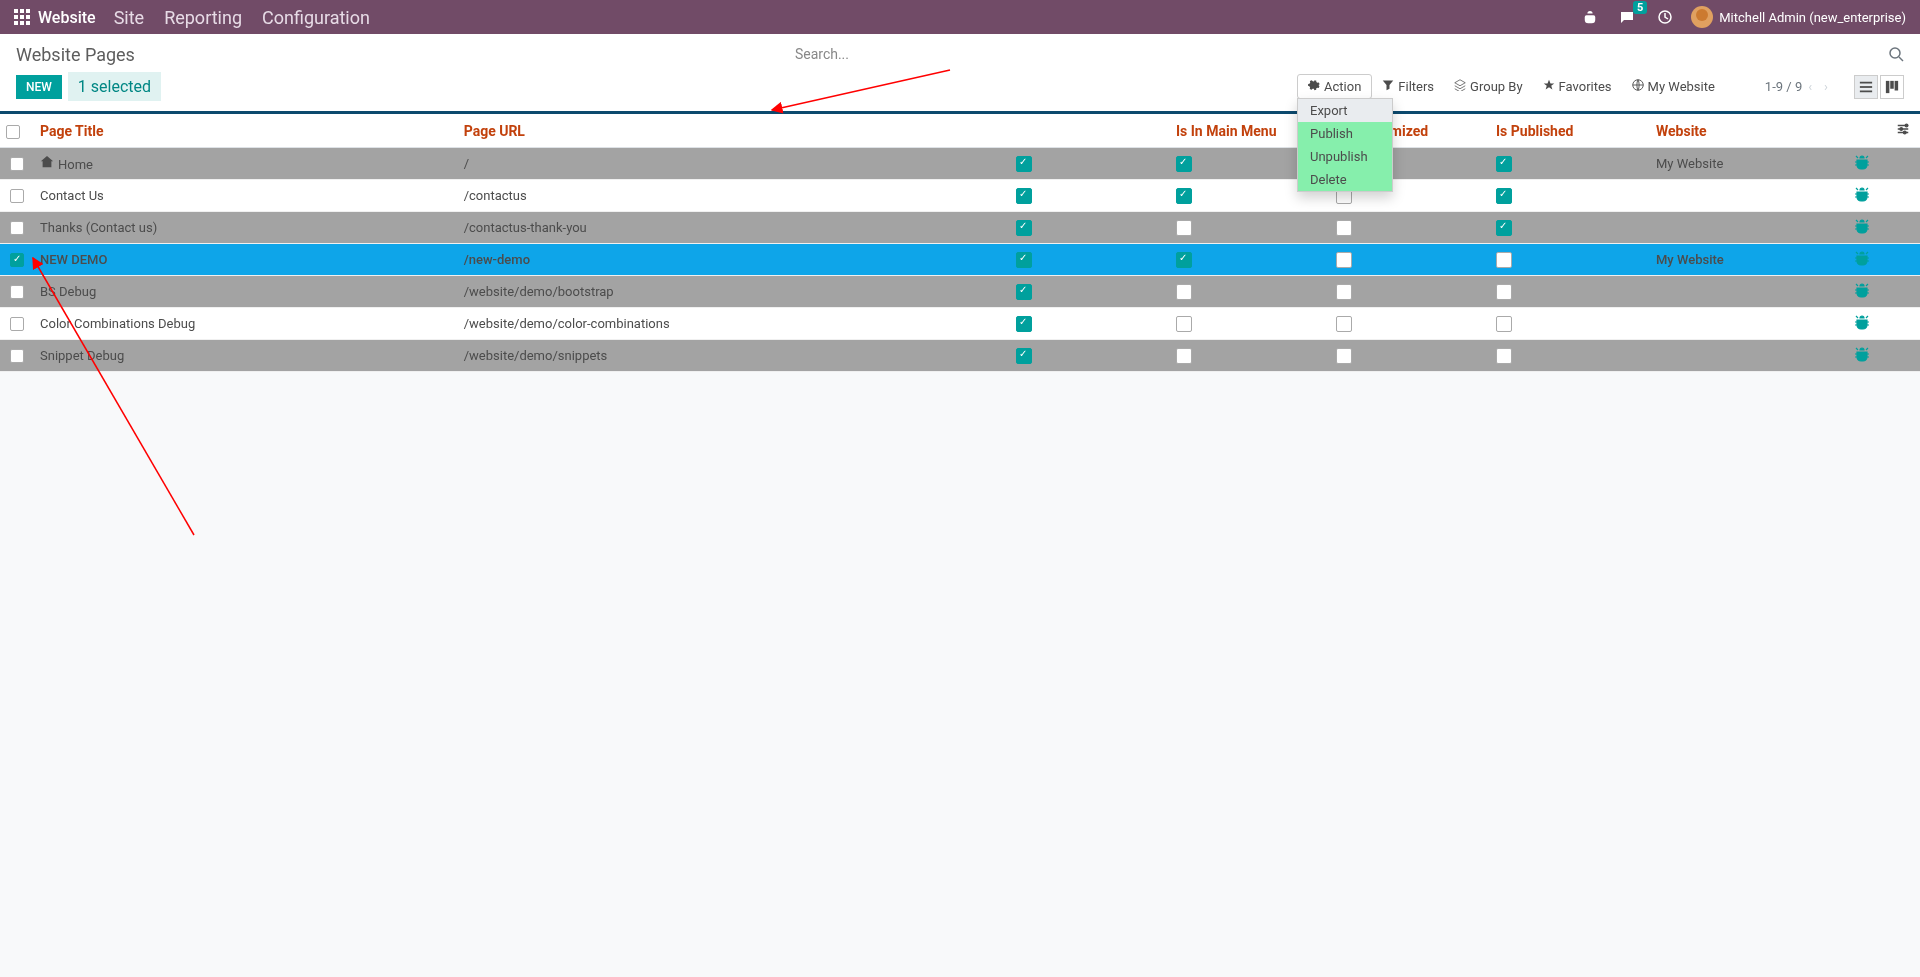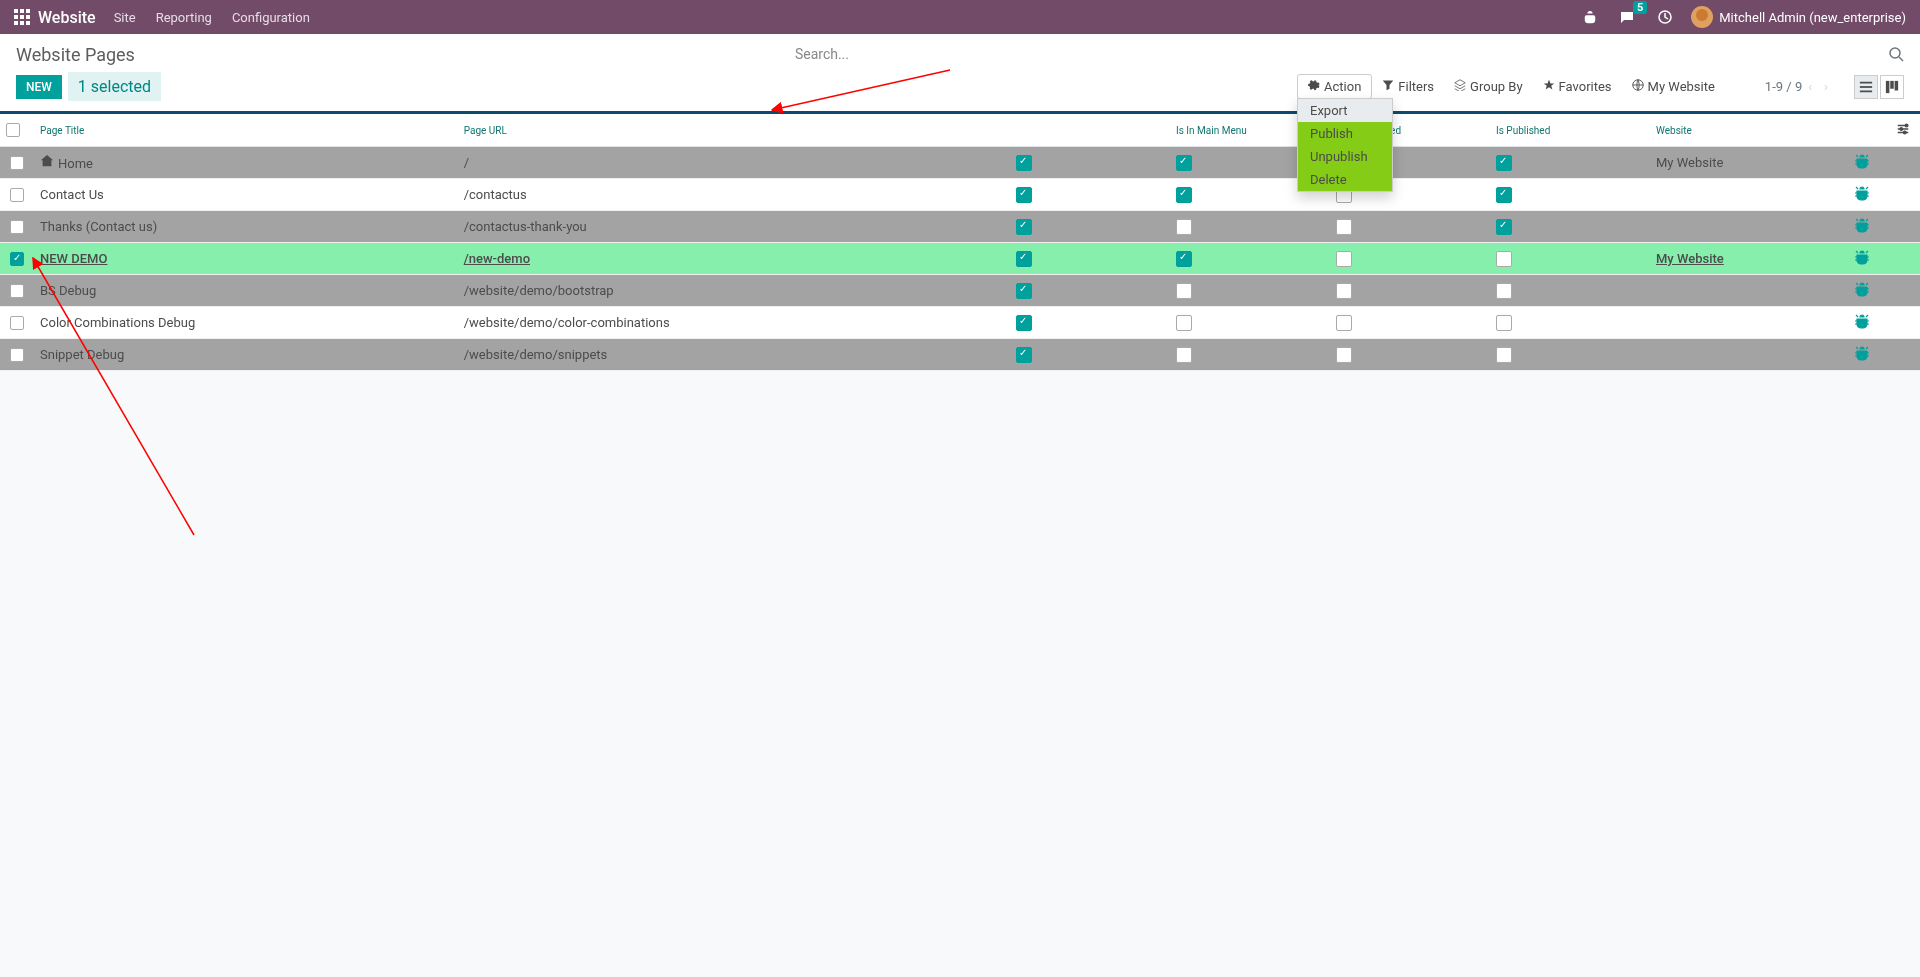--- a/index.html
+++ b/index.html
@@ -3,21 +3,21 @@
 <meta charset="utf-8">
 <style>
   * { box-sizing: border-box; margin: 0; padding: 0; font-family: -apple-system, BlinkMacSystemFont, "Segoe UI", Roboto, "Helvetica Neue", Arial, sans-serif; }
   body { background: #f8f9fa; font-size: 13px; color: #4c4c4c; }
   
   
   .topnav { height: 34px; background: #714B67; display: flex; align-items: center; padding: 0 14px; color: #fff; }
   .apps-icon { width: 16px; height: 16px; display: inline-block; margin-right: 8px; }
   .apps-icon svg { display: block; }
   .brand { font-size: 16px; font-weight: 500; margin-right: 18px; }
-  .menu-item { font-size: 13px; margin-right: 20px; color: #e7dbe6; cursor: pointer; }
+  .menu-item { font-size: 18px; margin-right: 20px; color: #e7dbe6; cursor: pointer; }
   .spacer { flex: 1; }
   .sys-icon { margin-left: 16px; color: #fff; display: flex; align-items: center; cursor: pointer; position: relative; }
   .badge-5 { background: #00A09D; color: #fff; font-size: 11px; font-weight: bold; padding: 0 4px; border-radius: 3px; position: absolute; top: -8px; right: -12px; }
   .avatar { width: 22px; height: 22px; border-radius: 50%; background: #e0a060; margin-right: 6px; display:inline-block; position:relative; overflow:hidden; }
   .avatar::after { content:''; position:absolute; width:12px; height:12px; border-radius:50%; background:#cc7a30; top:3px; left:5px; }
   .username { font-size: 13px; color: #fff; }
   
   
   .cp { background: #fff; border-bottom: 3px solid #0c4a6e; }
   .cp-top { display: flex; padding: 8px 16px 0 16px; align-items: center; }
@@ -28,36 +28,36 @@
   .search-glass { position: absolute; right: 0; top: 4px; color: #6c757d; }
   
   .cp-bottom { display: flex; padding: 6px 16px 10px 16px; align-items: center; }
   .btn-new { background: #00A09D; color: #fff; border: none; padding: 5px 10px; font-size: 12px; font-weight: 500; border-radius: 0; cursor: pointer; }
   .sel-tag { background: #e0f2f1; color: #008784; padding: 5px 10px; font-size: 16px; margin-left: 6px; cursor: pointer; }
   
   .toolbar-right { margin-left: auto; display: flex; align-items: center; }
   .tb-btn { display:inline-flex; align-items:center; color: #4c4c4c; padding: 4px 10px; cursor: pointer; font-size: 13px; }
   .tb-btn .ico { margin-right: 4px; }
   .action-btn { border: 1px solid #ccc; border-radius: 3px; padding: 4px 10px; position: relative; }
-  .dropdown-menu { position: absolute; top: 100%; left: -1px; background: #84cc16; border: 1px solid #ccc; min-width: 96px; box-shadow: 0 6px 12px rgba(0,0,0,.175); z-index: 100; }
+  .dropdown-menu { position: absolute; top: 100%; left: -1px; background: #86efac; border: 1px solid #ccc; min-width: 96px; box-shadow: 0 6px 12px rgba(0,0,0,.175); z-index: 100; }
   .dropdown-item { padding: 4px 12px; font-size: 13px; color: #4c4c4c; cursor: pointer; }
   .dropdown-item.hl { background: #e9ecef; }
   
   .pager { margin-left: 40px; color: #6c757d; font-size: 13px; display:flex; align-items:center; }
   .pager-arrow { padding: 0 6px; color: #ced4da; cursor: pointer; }
   .view-switch { margin-left: 20px; display:flex; gap:2px; }
   .vs-btn { width: 24px; height: 24px; border: 1px solid #ccc; display:flex; align-items:center; justify-content:center; cursor:pointer; background:#fff; }
   .vs-btn.active { background:#e9ecef; }
   
   
   table.list { width: 100%; border-collapse: collapse; background: #fff; }
-  table.list th { text-align: left; font-weight: 400; font-size: 10px; color: #0f766e; padding: 8px 6px; border-bottom: 1px solid #dee2e6; background:#fff; }
+  table.list th { text-align: left; font-weight: 700; font-size: 14px; color: #c2410c; padding: 8px 6px; border-bottom: 1px solid #dee2e6; background:#fff; }
   table.list td { padding: 6px 6px; font-size: 13px; color: #4c4c4c; border-bottom: 1px solid #f0f0f0; }
   table.list tr.striped { background: #a3a3a3; }
-  table.list tr.selrow { background: #86efac; text-decoration: underline; }
+  table.list tr.selrow { background: #0ea5e9; }
   table.list tr.selrow td { font-weight: 500; }
   .chk-col { width: 34px; text-align: center; }
   .cb { width: 14px; height: 14px; border: 1px solid #aaa; border-radius: 2px; display:inline-block; vertical-align:middle; background:#fff; position:relative; }
   .cb.on { background: #00A09D; border-color: #00A09D; }
   .cb.on::after { content:'✓'; color:#fff; font-size:10px; position:absolute; top:-1px; left:2px; }
   .cb.bool { width:16px; height:16px; }
   .bug-icon { color: #00A09D; cursor:pointer; }
   .opt-col { width: 30px; text-align:center; cursor:pointer; }
   .home-ico { margin-right: 4px; }
   .bool-col { width: 160px; }

